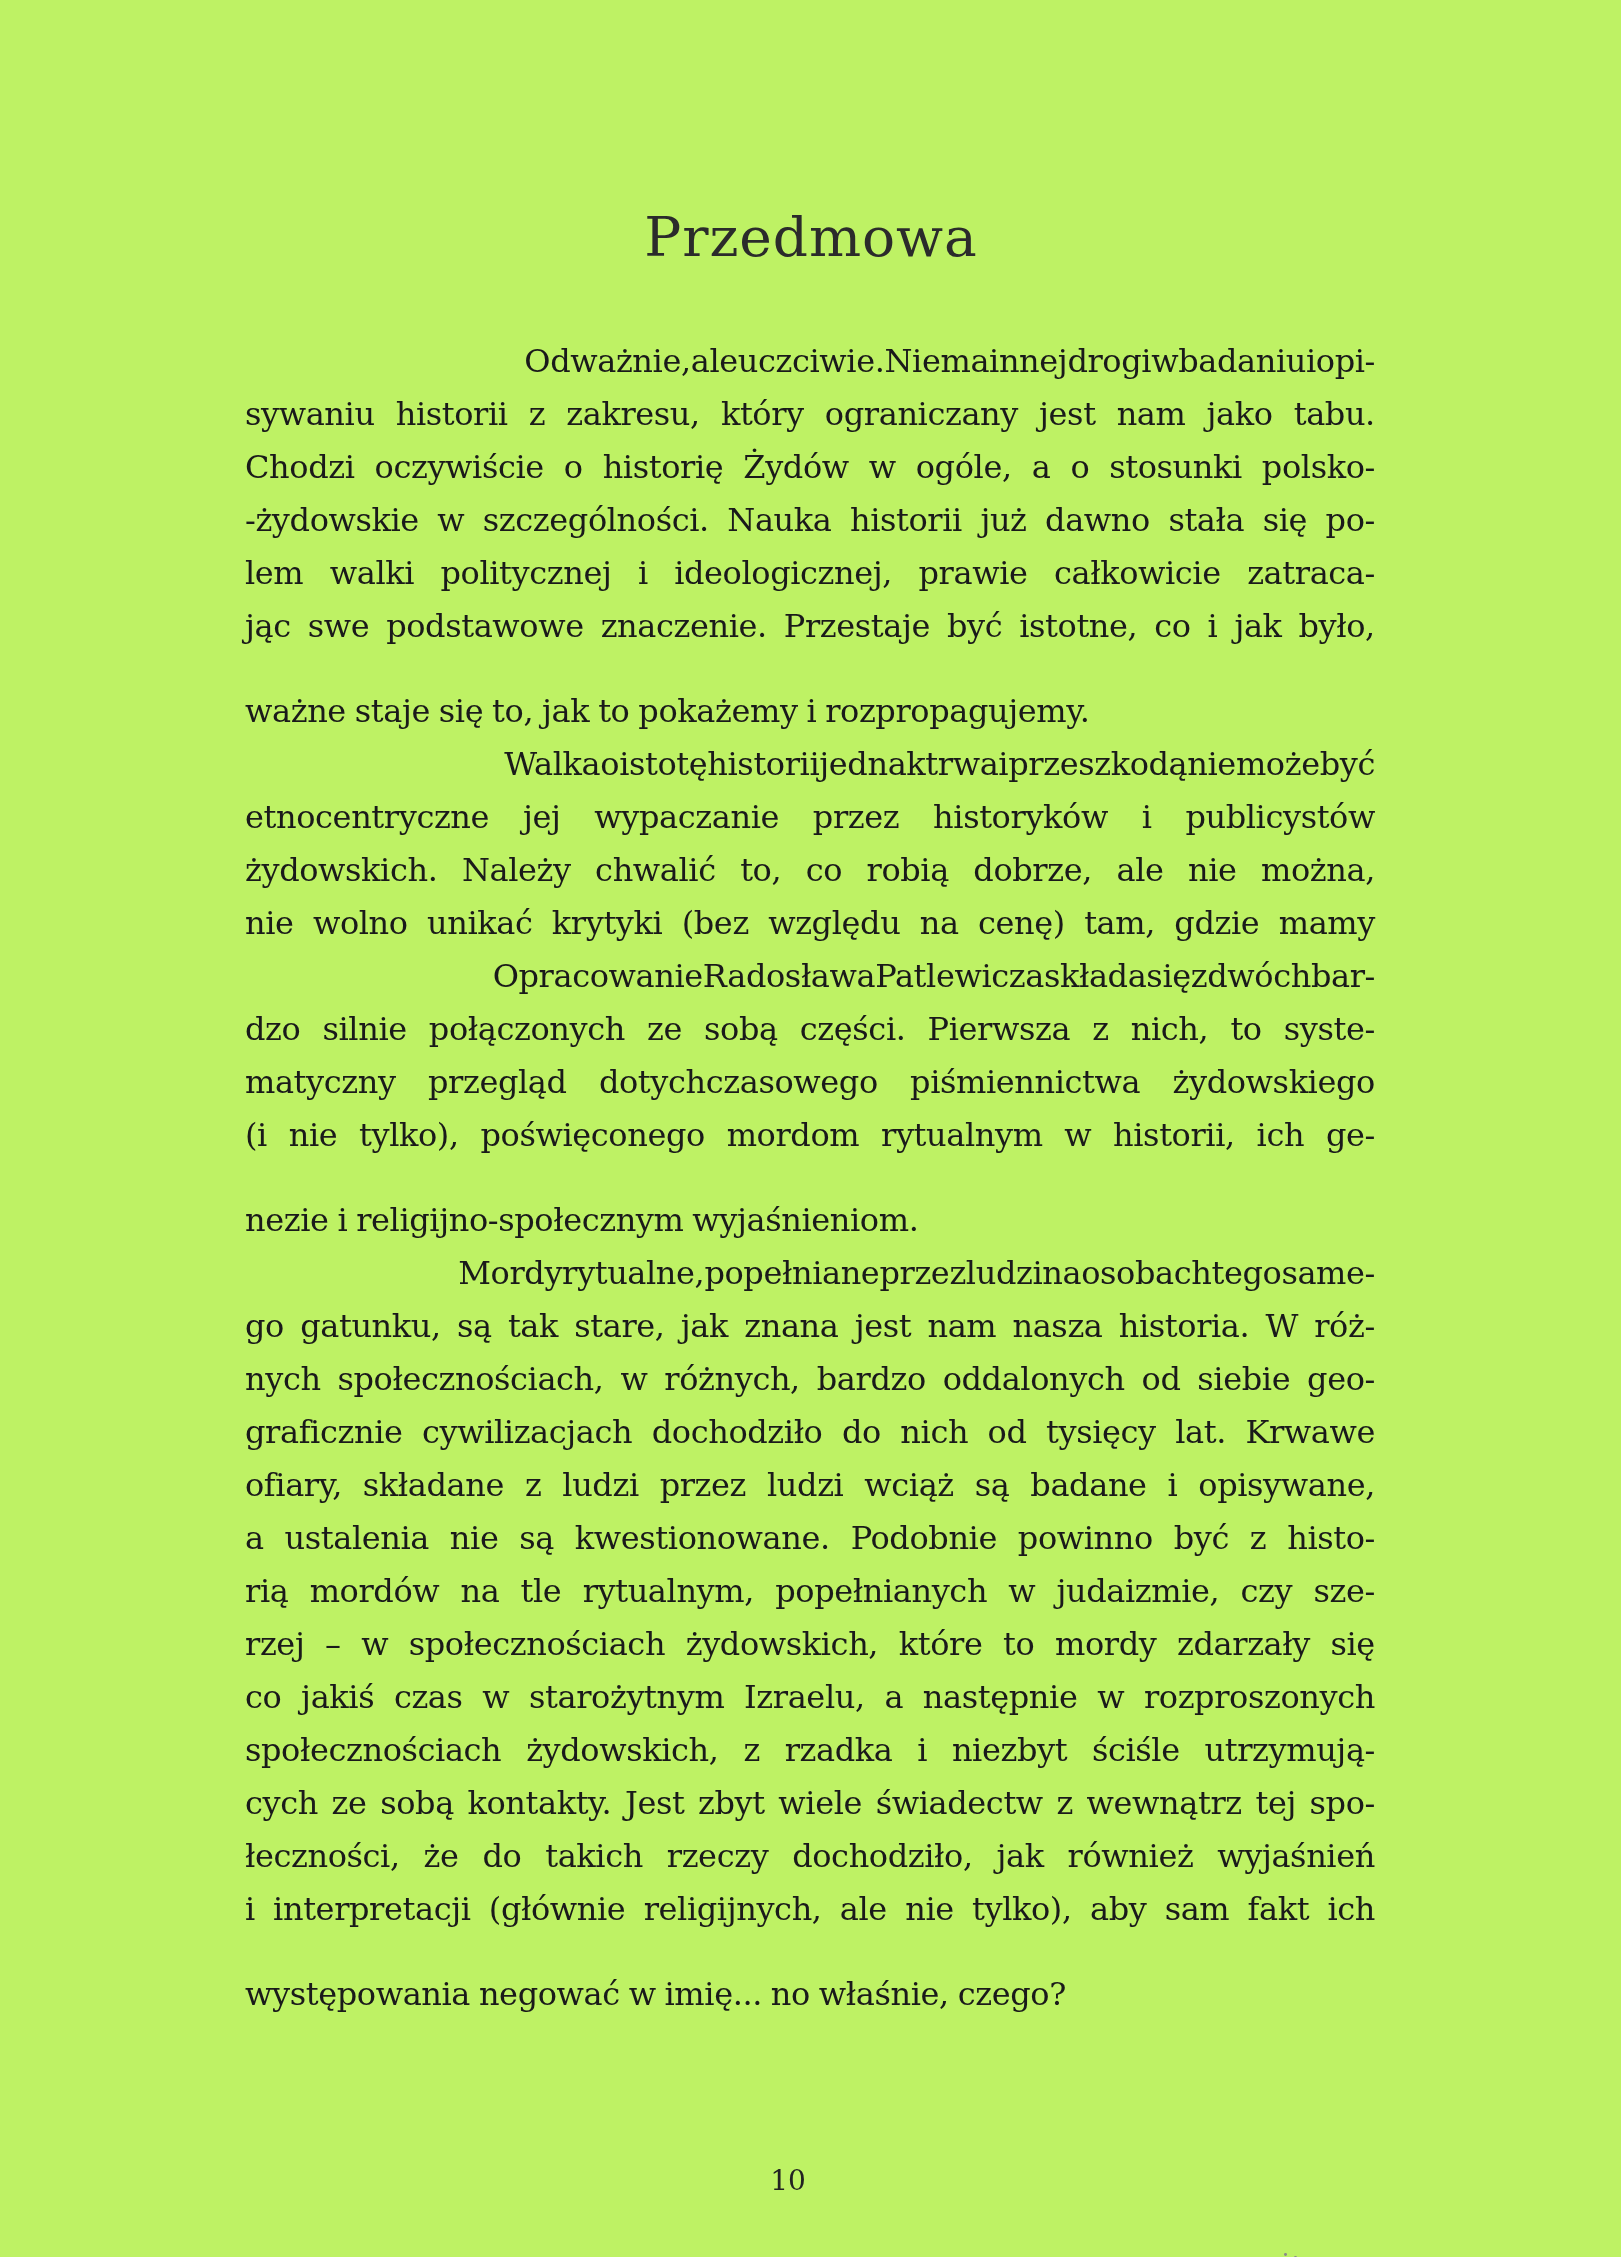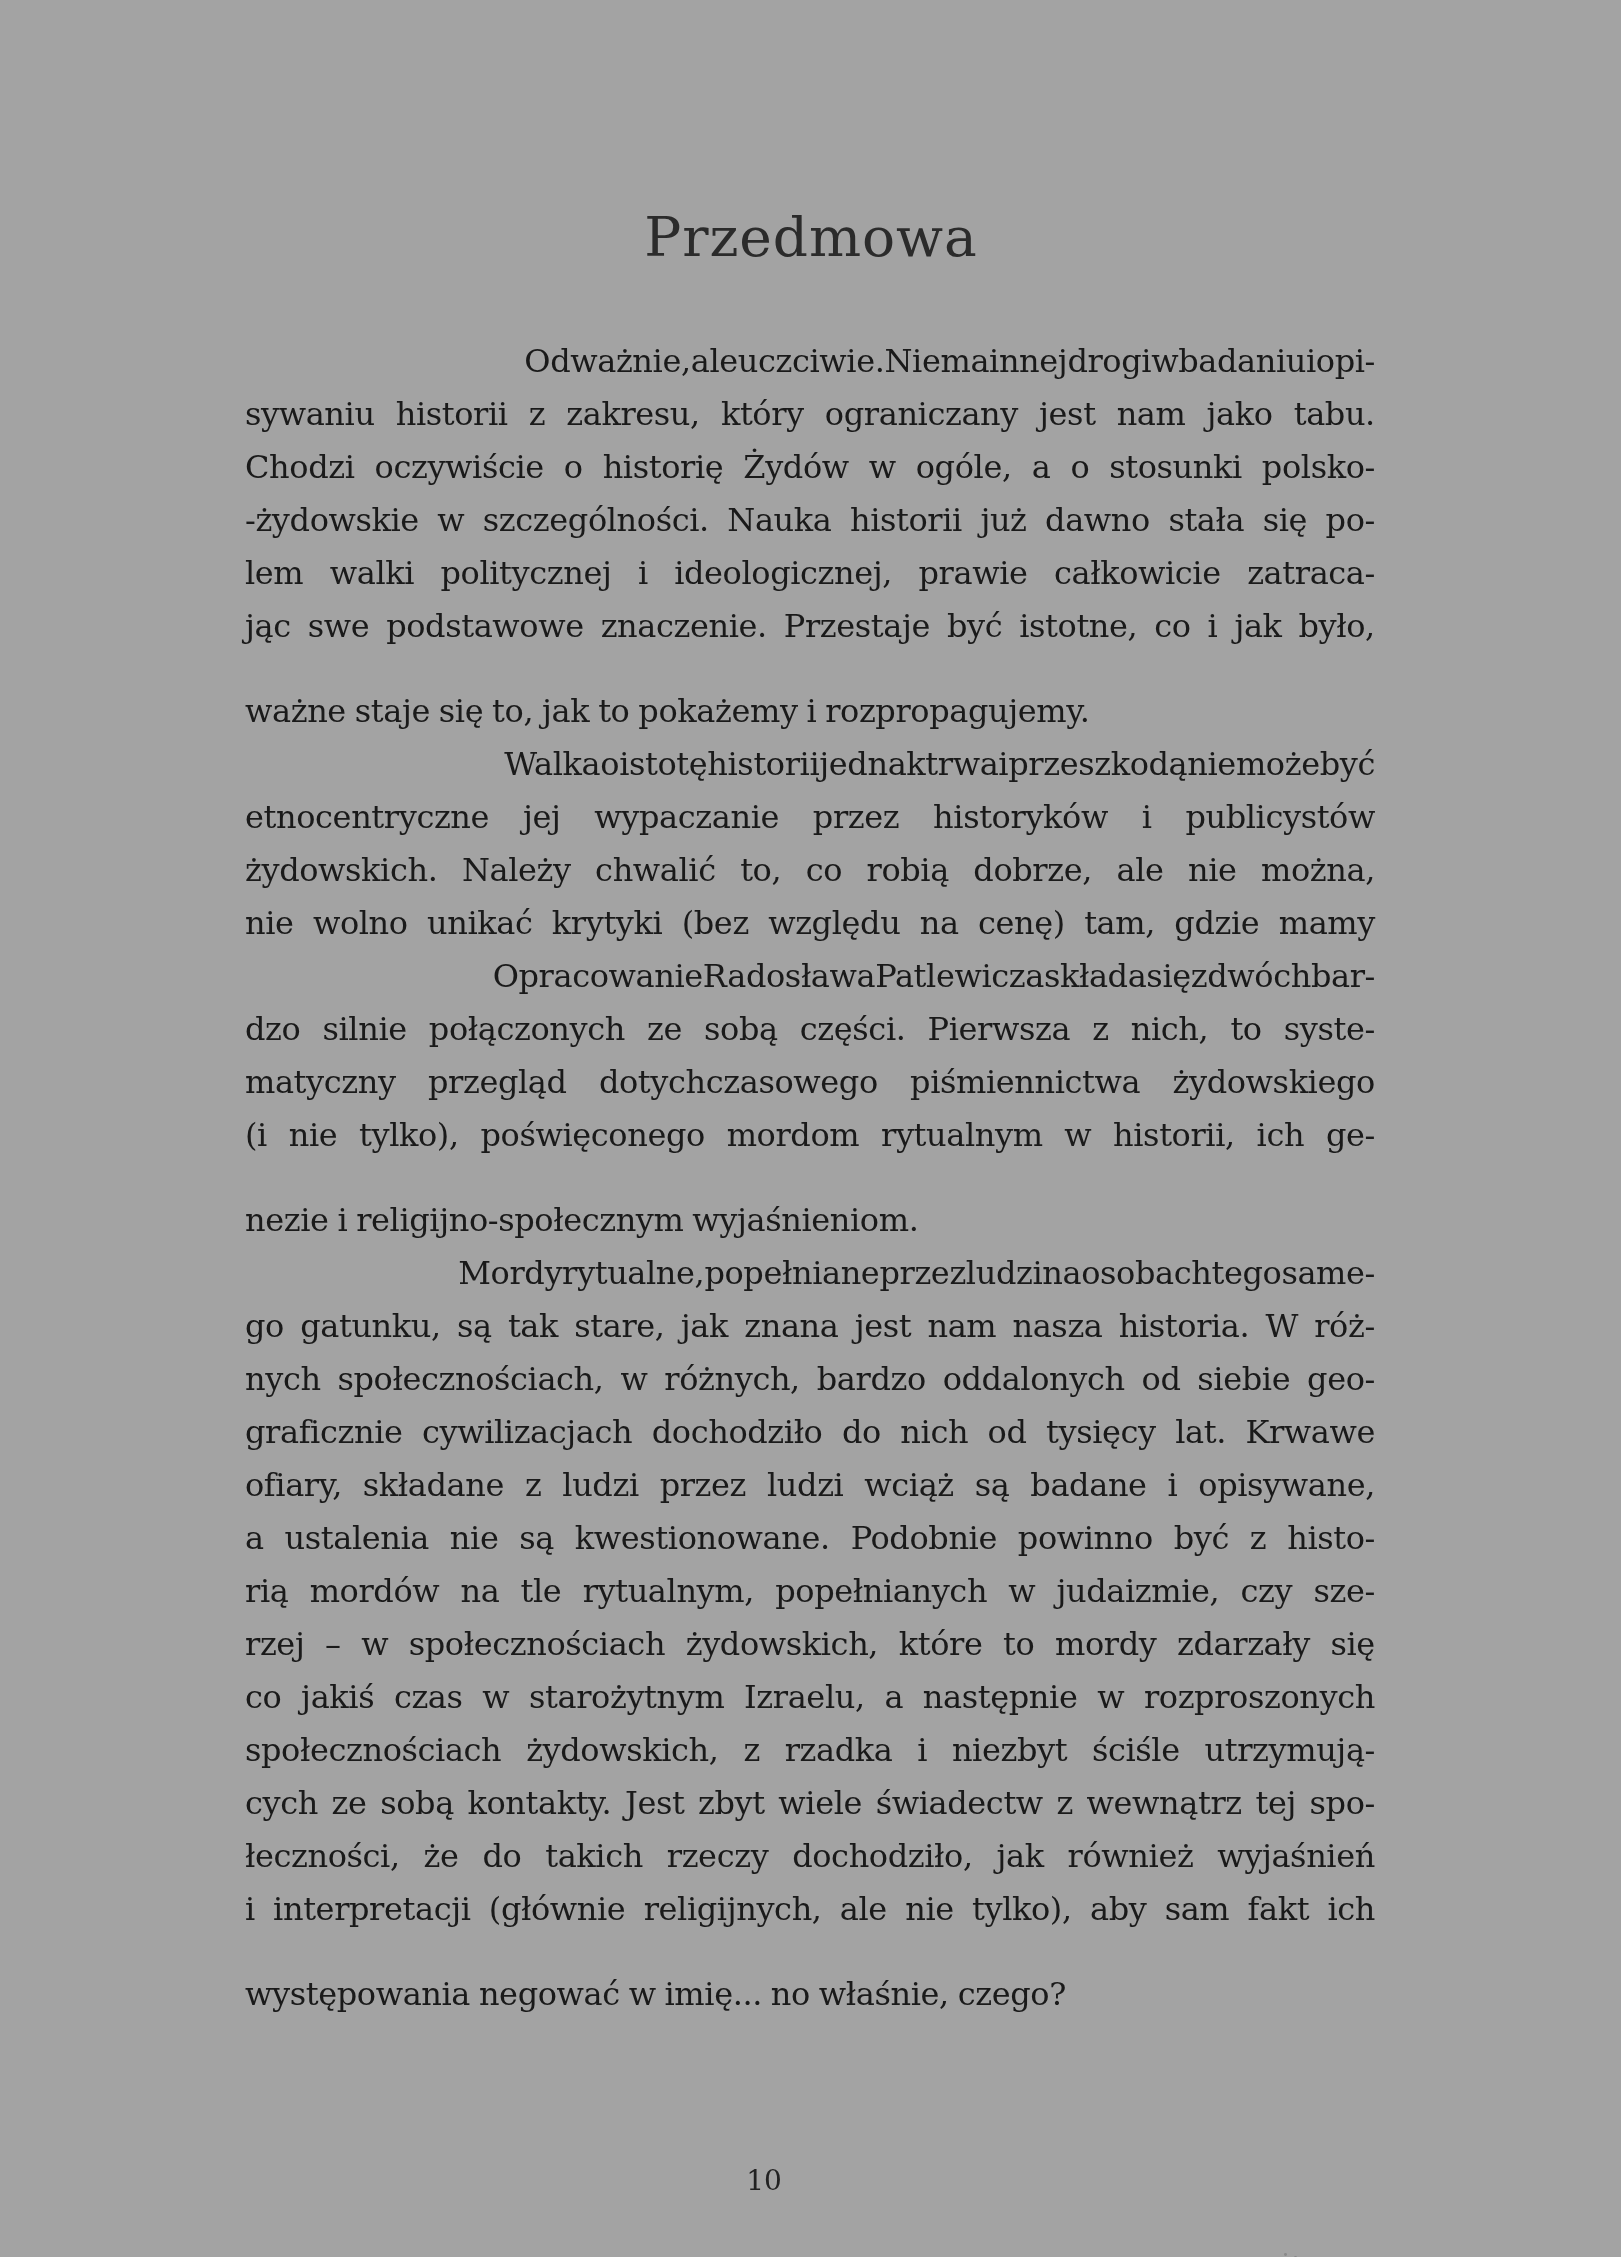--- a/index.html
+++ b/index.html
@@ -14,21 +14,21 @@
     overflow: hidden;
     font-family: "DejaVu Serif", "Liberation Serif", serif;
     color: #1a1a1a;
   }
   .page {
     position: absolute;
     left: 0;
     top: 0;
     width: 1622px;
     height: 2257px;
-    background: #a3a3a3;
+    background: #bef264;
   }
   .title {
     position: absolute;
     left: 0;
     width: 1622px;
     top: 205px;
     text-align: center;
     font-family: "DejaVu Serif", "Liberation Serif", serif;
     font-size: 55px;
     line-height: 65px;
@@ -65,20 +65,21 @@
   .page-number {
     position: absolute;
     left: 0;
     width: 1528px;
     top: 2162px;
     text-align: center;
     font-family: "DejaVu Serif", "Liberation Serif", serif;
     font-size: 28px;
     line-height: 37px;
     color: #222;
+    padding-left: 24px;
   }
   .speck {
     position: absolute;
     width: 2.8px;
     height: 2.8px;
     border-radius: 50%;
     background: #8a8a8a;
   }
 </style>
 </head>

